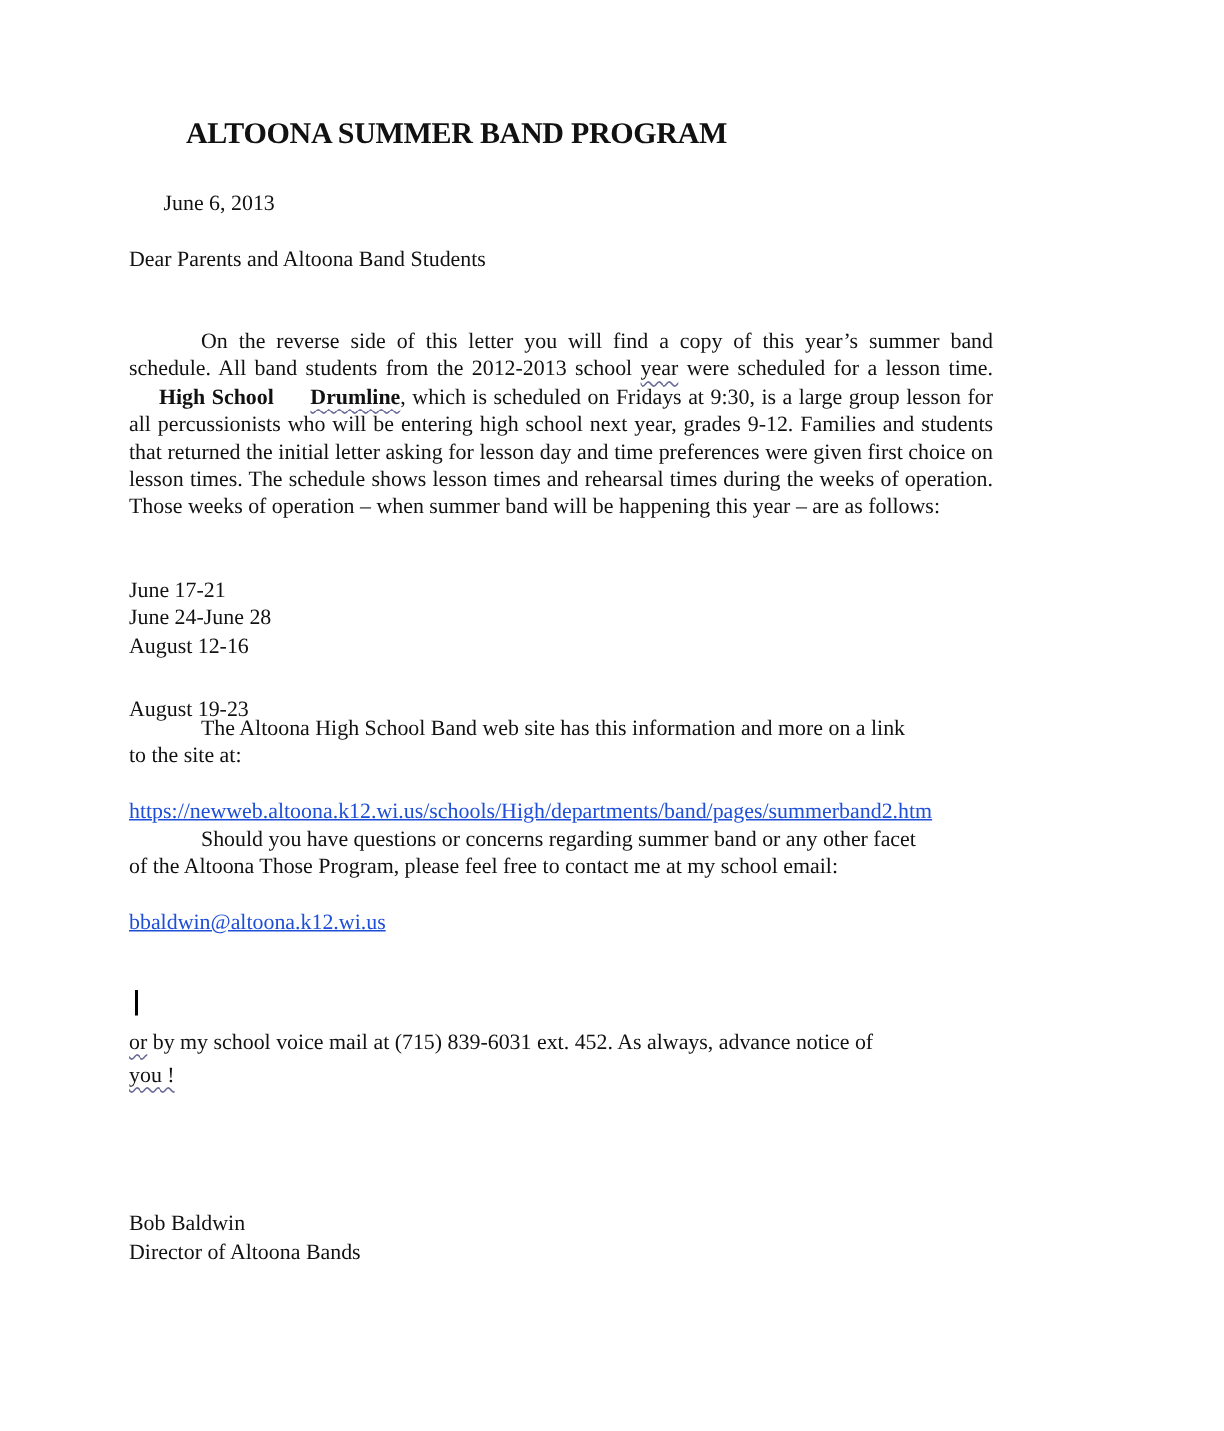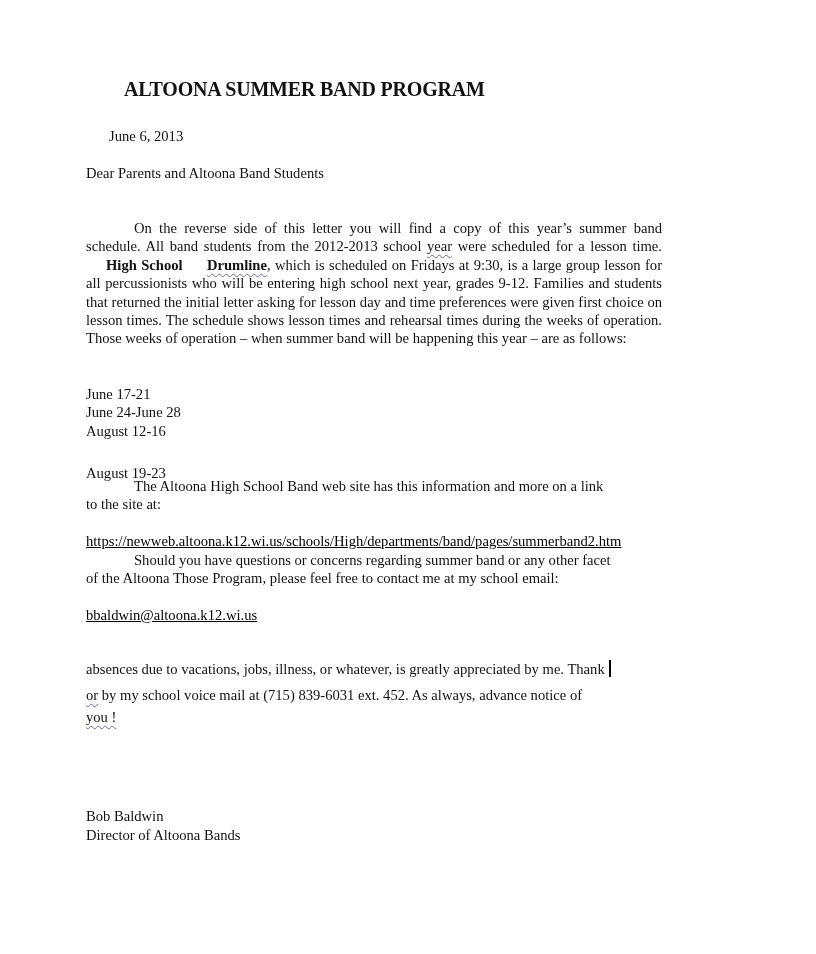--- a/index.html
+++ b/index.html
@@ -40,21 +40,21 @@
     }
     .indent { display: inline-block; width: 48px; }
     .u { }
     .squiggle {
       text-decoration: underline wavy #6a6a9a;
       text-decoration-thickness: 1px;
       text-underline-offset: 3px;
     }
     .bold { font-weight: bold; margin-left: 20px; }
     a.link {
-      color: #000000;
+      color: #1d4ed8;
       text-decoration: underline;
     }
     .cursor {
       display: inline-block;
       width: 2px;
       height: 17px;
       background: #000;
       vertical-align: -3px;
       margin-left: 4px;
     }
@@ -92,20 +92,20 @@
 <div class="line" style="top:569px;">of the Altoona Those Program, please feel free to contact me at my school email:</div>
 
 <div class="line" style="top:606px;">
   <a class="link" href="#">bbaldwin@altoona.k12.wi.us</a>
 </div>
 
 <div class="line" style="top:642px;margin-top:44px;">
   <span class="squiggle">or</span><span> by my school voice mail  at (715) 839-6031 ext. 452.  As always, advance notice of</span>
 </div>
 <div class="line" style="top:660px;">
-  <span>absences due to vacations, jobs, illness,  or whatever, is greatly appreciated by me.   Thank</span><span class="cursor"></span>
+  <span class="cursor"></span>
 </div>
 <div class="line" style="top:708px;">
   <span class="squiggle">you !</span>
 </div>
 
 <div class="line" style="top:807px;">Bob Baldwin</div>
 <div class="line" style="top:826px;">Director of Altoona Bands</div>
 
 </body></html>

